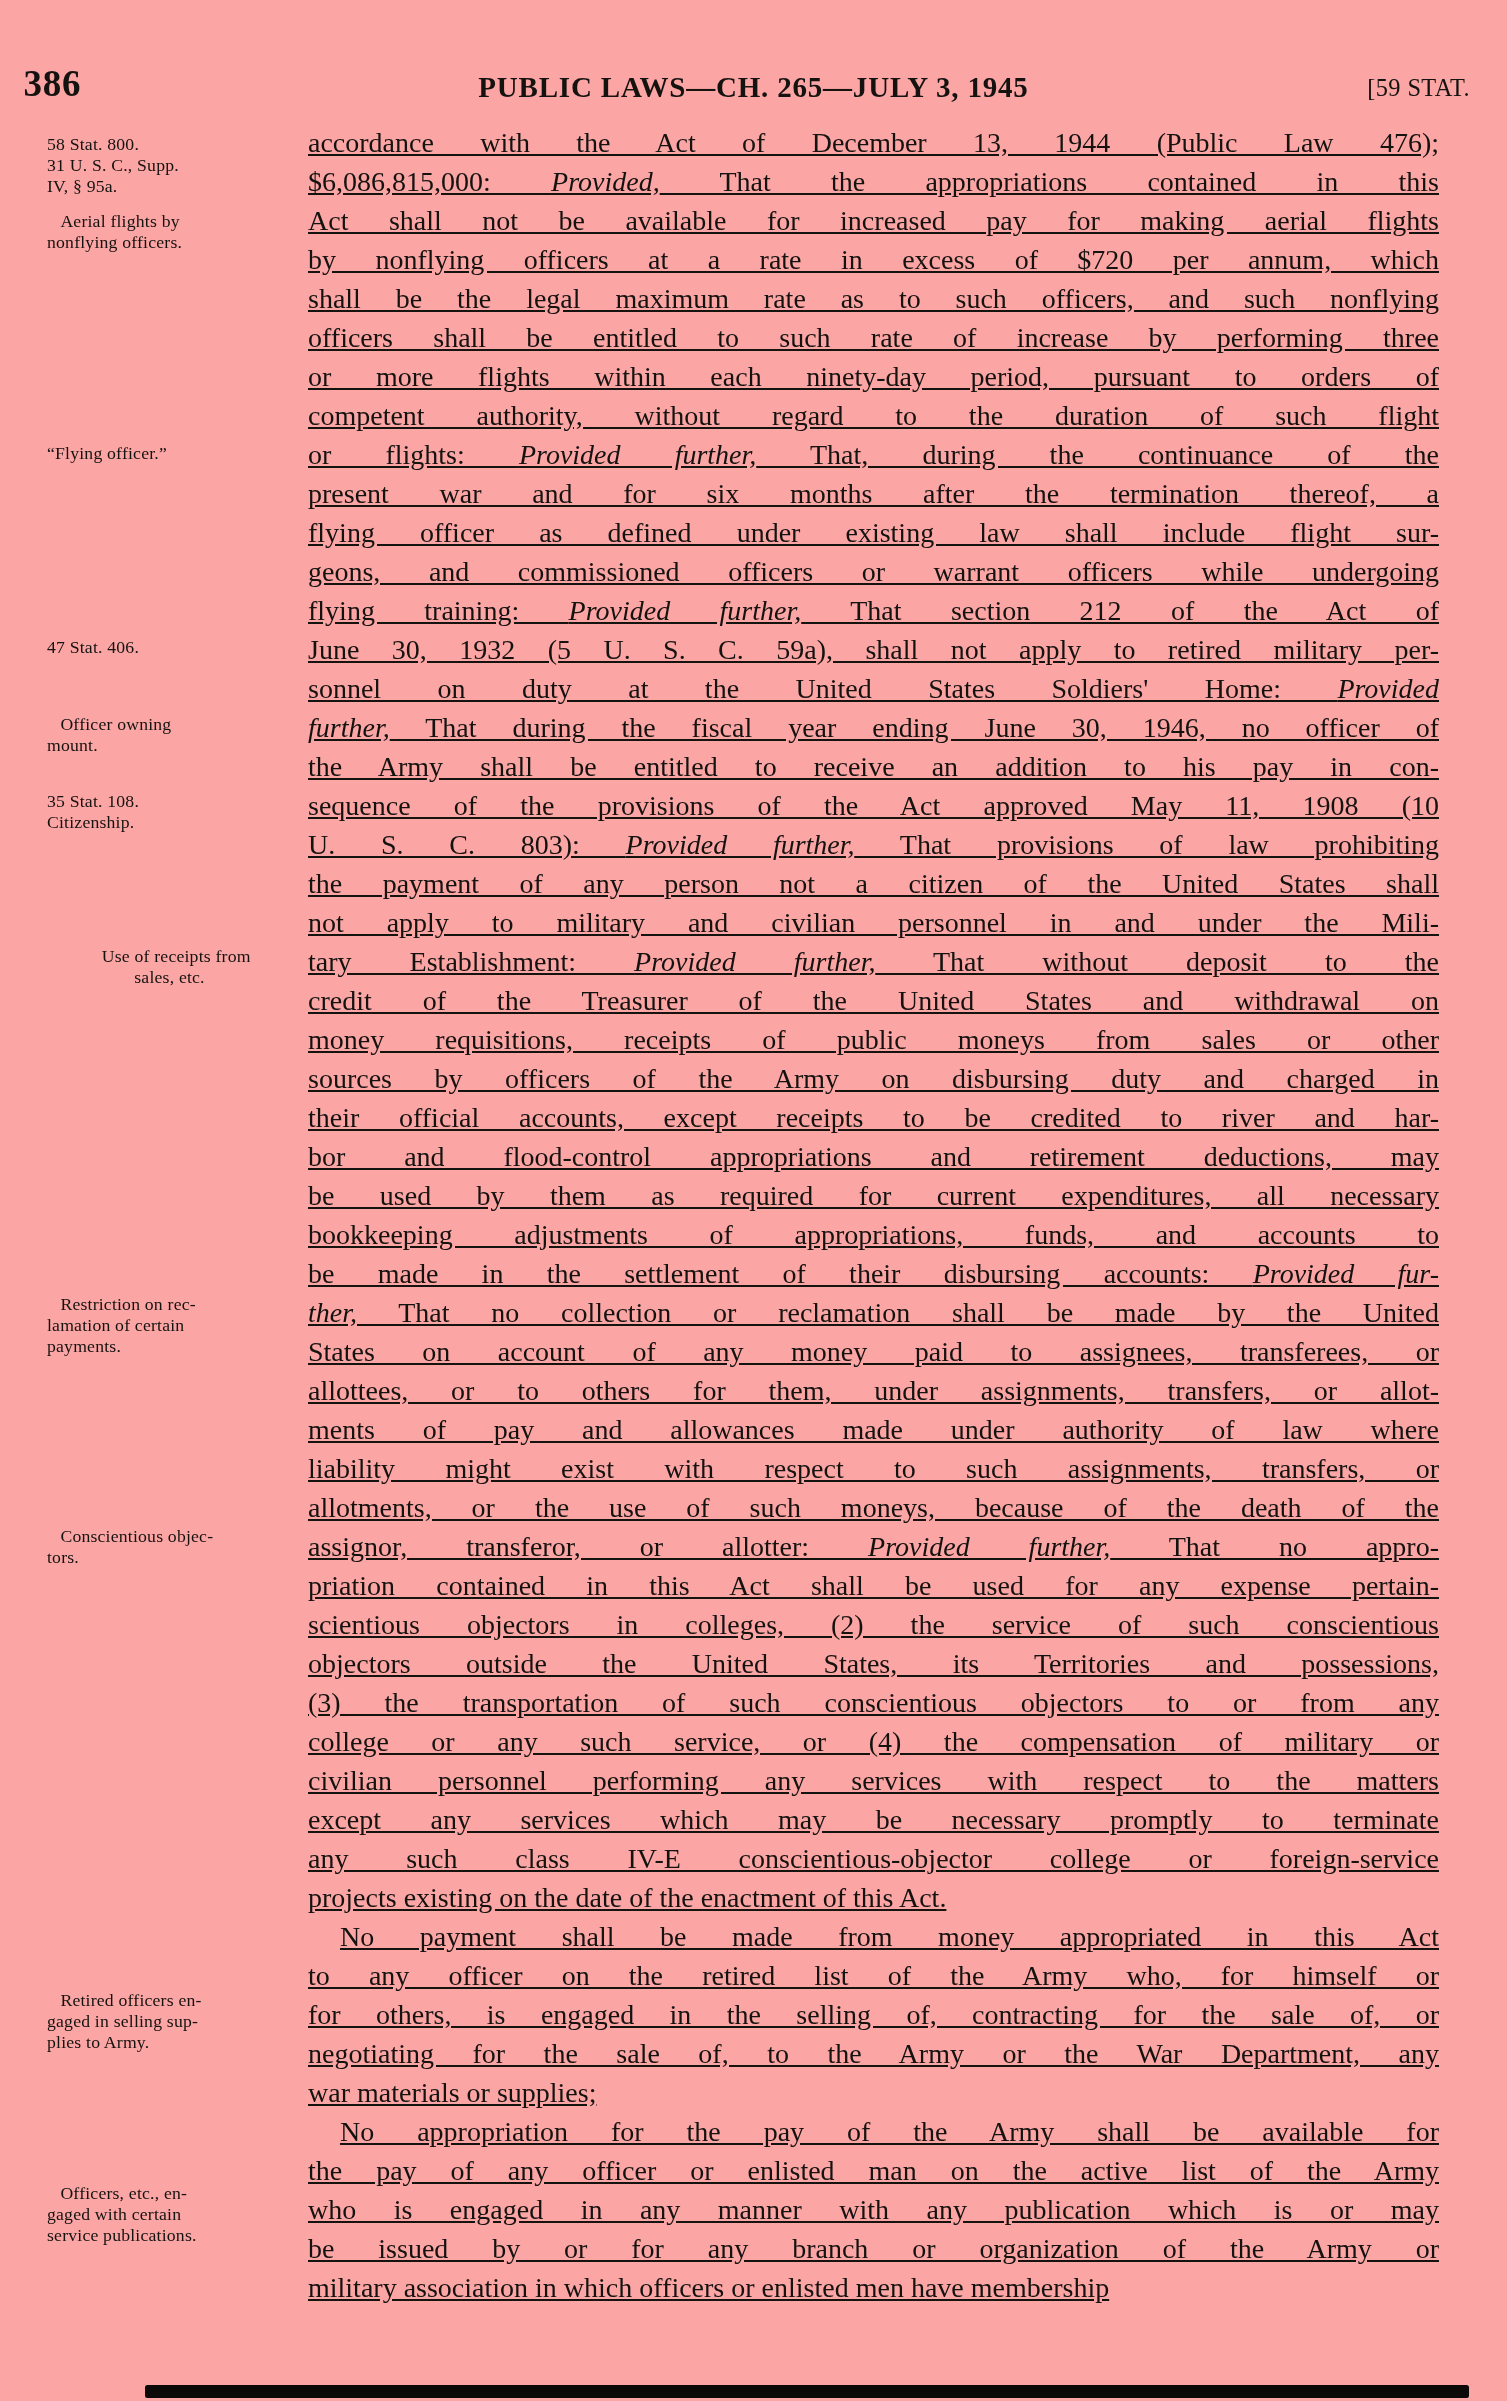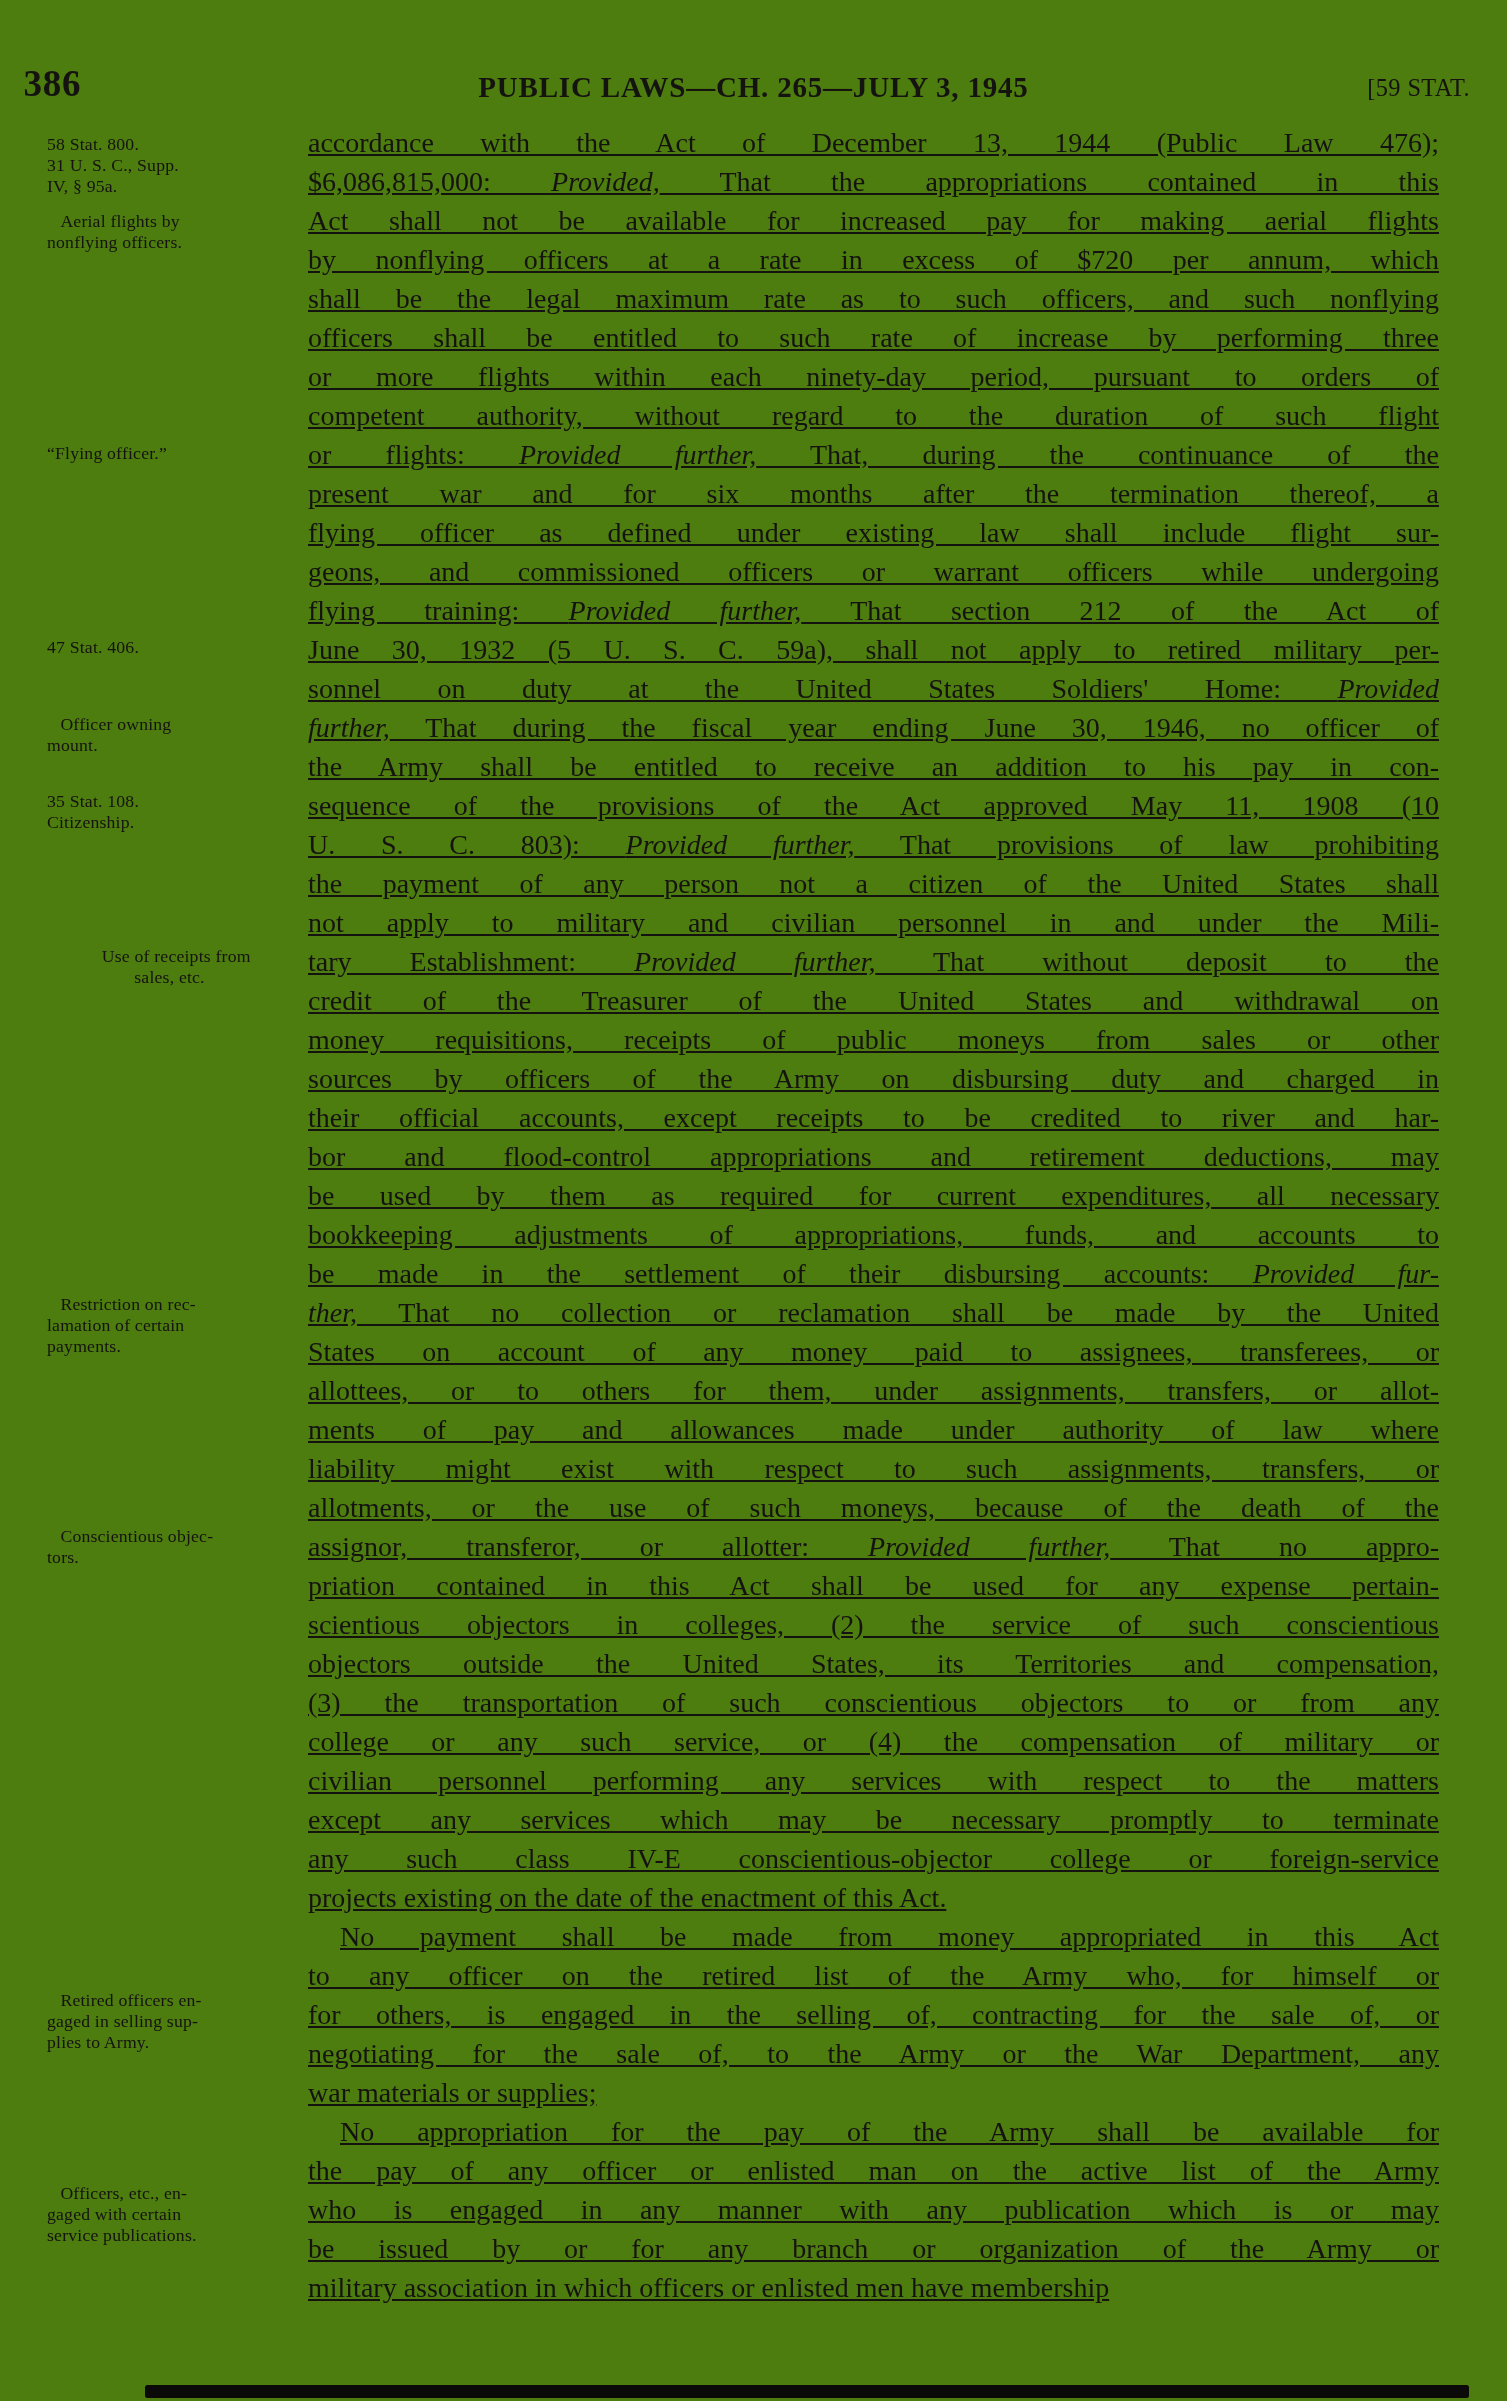--- a/index.html
+++ b/index.html
@@ -5,21 +5,21 @@
   html, body { margin: 0; padding: 0; }
   body {
     background: #e8e6e0;
     font-family: "Liberation Serif", "DejaVu Serif", serif;
   }
   .page {
     position: relative;
     width: 1507px;
     height: 2401px;
     margin: 0 auto;
-    background: #4d7c0f;
+    background: #fca5a5;
     color: #151310;
     overflow: hidden;
   }
   
   .page-number {
     position: absolute;
     left: 23.5px;
     top: 62px;
     font-size: 37px;
     font-weight: bold;
@@ -180,21 +180,21 @@
       <div class="line">be made in the settlement of their disbursing accounts: <i>Provided fur-</i></div>
       <div class="line"><i>ther,</i> That no collection or reclamation shall be made by the United</div>
       <div class="line">States on account of any money paid to assignees, transferees, or</div>
       <div class="line">allottees, or to others for them, under assignments, transfers, or allot-</div>
       <div class="line">ments of pay and allowances made under authority of law where</div>
       <div class="line">liability might exist with respect to such assignments, transfers, or</div>
       <div class="line">allotments, or the use of such moneys, because of the death of the</div>
       <div class="line">assignor, transferor, or allotter: <i>Provided further,</i> That no appro-</div>
       <div class="line">priation contained in this Act shall be used for any expense pertain-</div>
       <div class="line">scientious objectors in colleges, (2) the service of such conscientious</div>
-      <div class="line">objectors outside the United States, its Territories and compensation,</div>
+      <div class="line">objectors outside the United States, its Territories and possessions,</div>
       <div class="line">(3) the transportation of such conscientious objectors to or from any</div>
       <div class="line">college or any such service, or (4) the compensation of military or</div>
       <div class="line">civilian personnel performing any services with respect to the matters</div>
       <div class="line">except any services which may be necessary promptly to terminate</div>
       <div class="line">any such class IV-E conscientious-objector college or foreign-service</div>
       <div class="line lastline">projects existing on the date of the enactment of this Act.</div>
       <div class="line indent">No payment shall be made from money appropriated in this Act</div>
       <div class="line">to any officer on the retired list of the Army who, for himself or</div>
       <div class="line">for others, is engaged in the selling of, contracting for the sale of, or</div>
       <div class="line">negotiating for the sale of, to the Army or the War Department, any</div>

